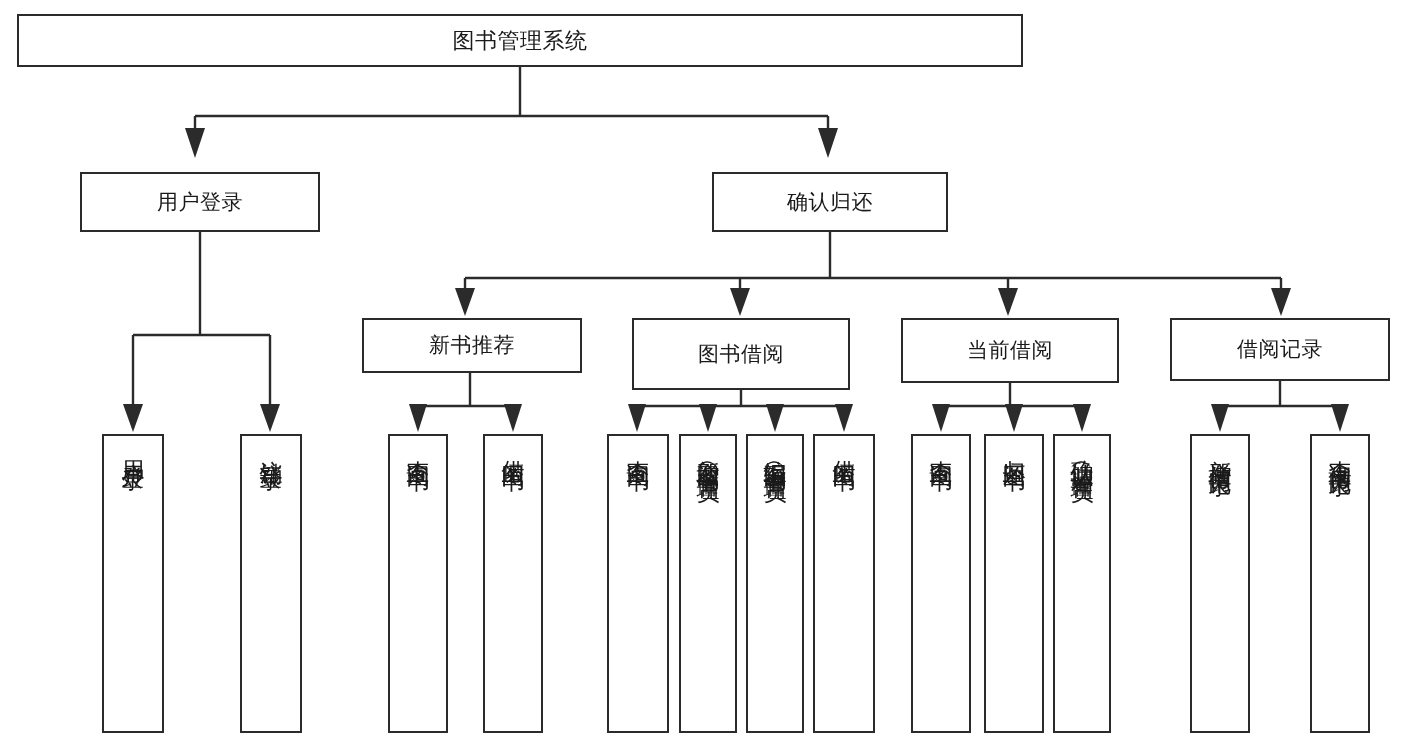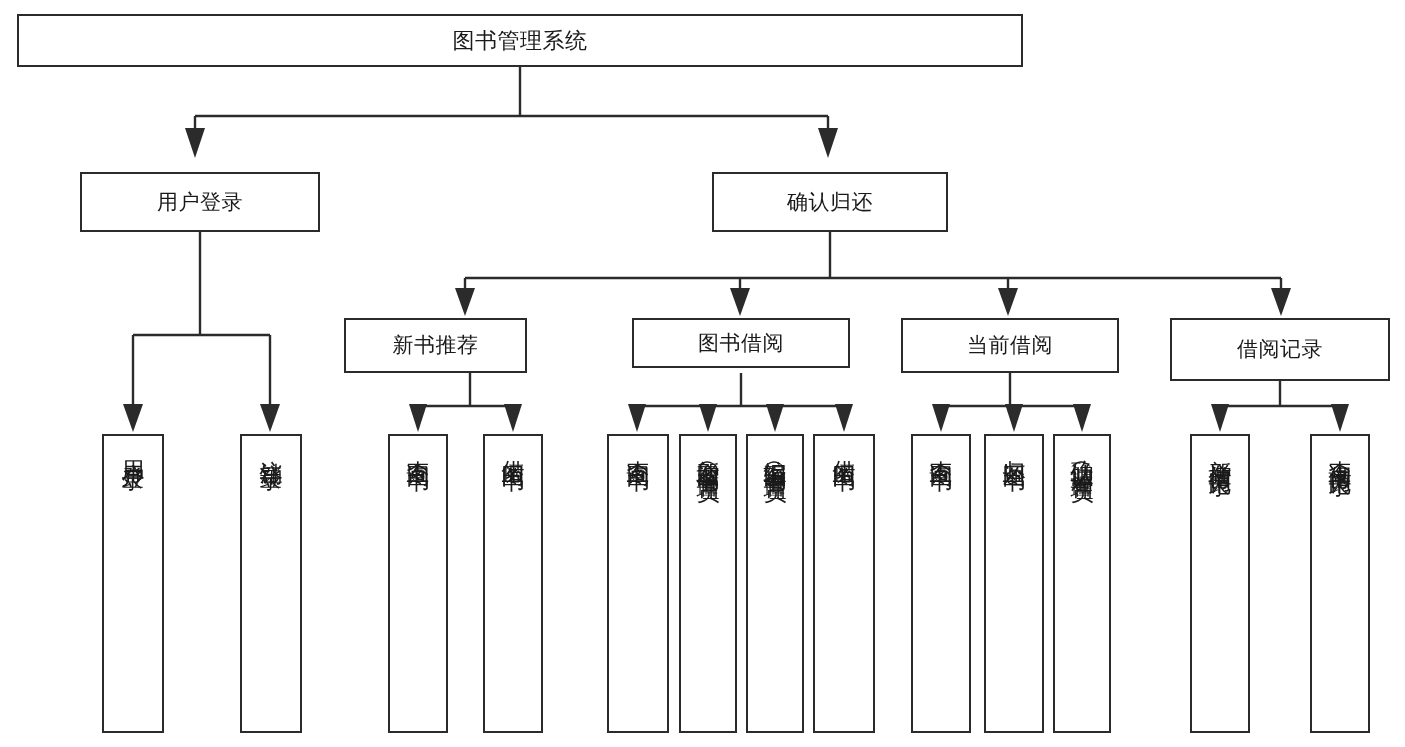--- a/index.html
+++ b/index.html
@@ -152,29 +152,29 @@
   </div>
 
   <div class="node horizontal" style="left:80px; top:172px; width:240px; height:60px;">
     <span class="label">用户登录</span>
   </div>
 
   <div class="node horizontal" style="left:712px; top:172px; width:236px; height:60px;">
     <span class="label">确认归还</span>
   </div>
 
-  <div class="node horizontal" style="left:344px; top:318px; width:183px; height:55px;">
+  <div class="node horizontal" style="left:362px; top:318px; width:220px; height:55px;">
     <span class="label">新书推荐</span>
   </div>
 
-  <div class="node horizontal" style="left:632px; top:318px; width:218px; height:50px;">
+  <div class="node horizontal" style="left:632px; top:318px; width:218px; height:72px;">
     <span class="label">图书借阅</span>
   </div>
 
-  <div class="node horizontal" style="left:901px; top:318px; width:218px; height:55px;">
+  <div class="node horizontal" style="left:901px; top:318px; width:218px; height:65px;">
     <span class="label">当前借阅</span>
   </div>
 
   <div class="node horizontal" style="left:1170px; top:318px; width:220px; height:63px;">
     <span class="label">借阅记录</span>
   </div>
 
   <div class="node vertical" style="left:102px; top:434px; width:62px; height:299px;">
     <span class="label">用户登录</span>
   </div>

